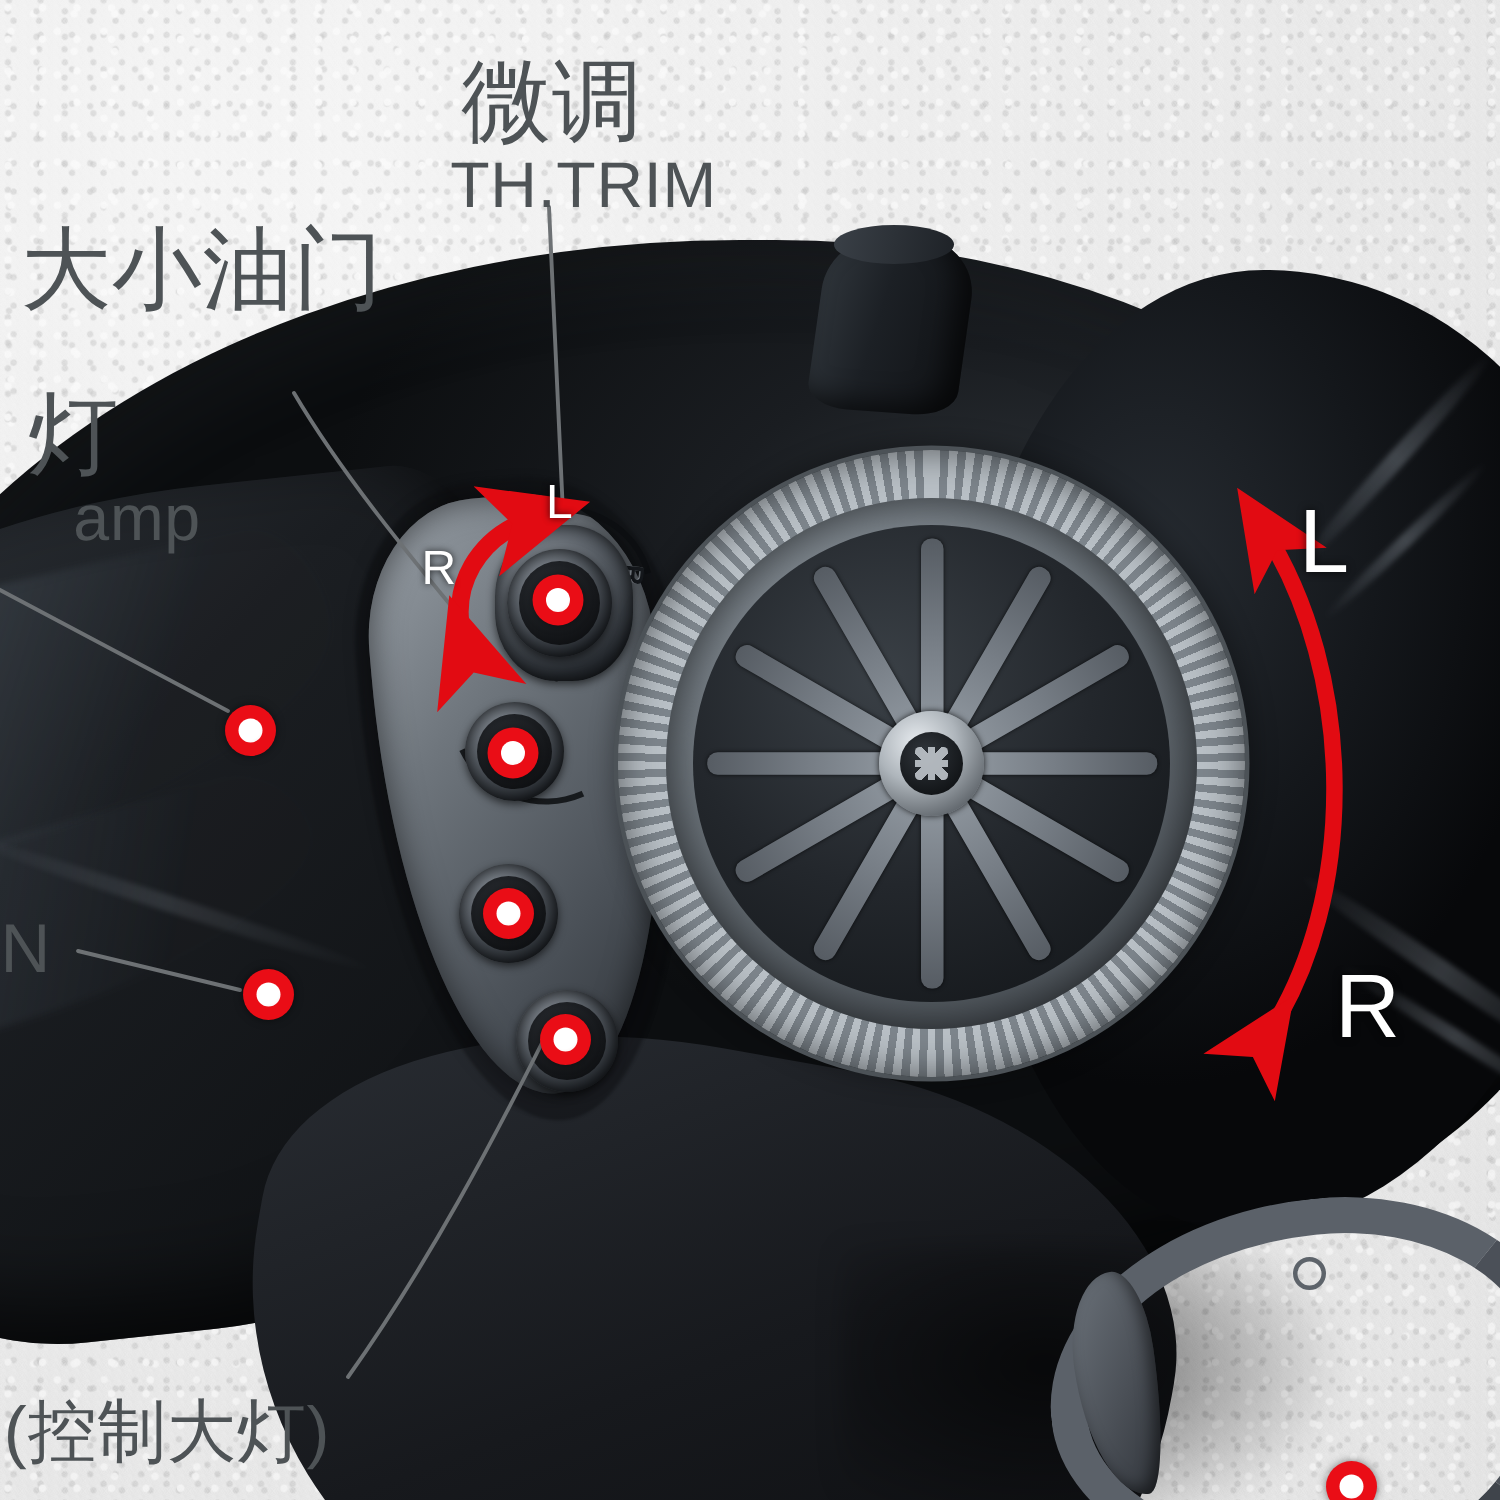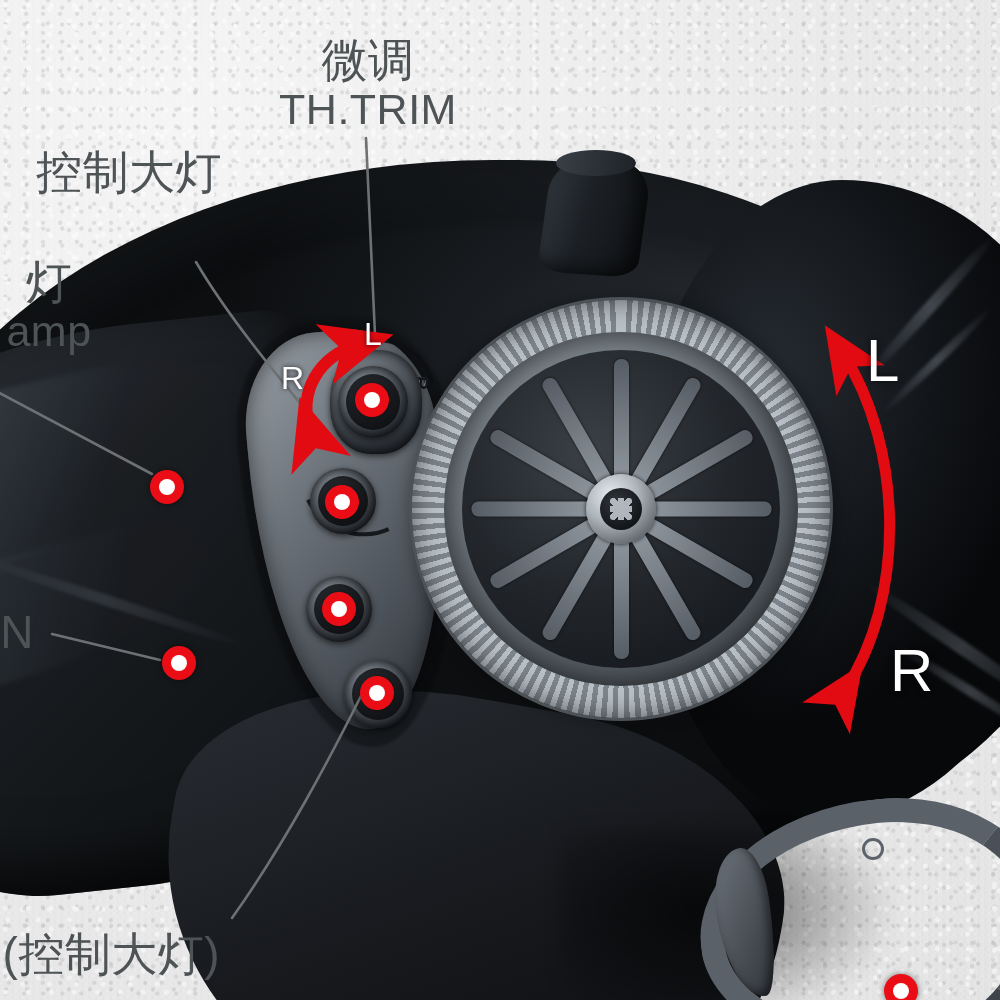--- a/index.html
+++ b/index.html
@@ -299,22 +299,22 @@
   .leader { position: absolute; left: 0; top: 0; width: 1000px; height: 1000px; pointer-events: none; }
 
   
   .lbl {
     position: absolute;
     color: #4e5356;
     line-height: 1.08;
     white-space: nowrap;
     letter-spacing: .5px;
   }
-  .lbl .cn { font-size: 46px; display: block; }
-  .lbl .en { font-size: 43px; display: block; }
+  .lbl .cn { font-size: 60px; display: block; }
+  .lbl .en { font-size: 43px; display: block; text-align: right; }
 
   .lbl-trim  { left: 258px; top: 36px;  text-align: center; width: 220px; }
   .lbl-trate { left: 14px;  top: 148px; text-align: center; width: 230px; }
   .lbl-lamp  { left: -36px; top: 258px; text-align: center; width: 170px; }
   .lbl-on    { left: -36px; top: 608px; }
   .lbl-on .en{ font-size: 46px; }
   .lbl-ch    { left: -44px; top: 930px; }
   .lbl-ch .cn{ font-size: 46px; }
 
   
@@ -439,21 +439,21 @@
   <div class="lr lr-R">R</div>
   <div class="lr-sm lr-sm-L">L</div>
   <div class="lr-sm lr-sm-R">R</div>
 
   <div class="lbl lbl-trim">
     <span class="cn">微调</span>
     <span class="en">TH.TRIM</span>
   </div>
 
   <div class="lbl lbl-trate">
-    <span class="cn">控制大灯</span>
+    <span class="cn">大小油门</span>
   </div>
 
   <div class="lbl lbl-lamp">
     <span class="cn">灯</span>
     <span class="en">amp</span>
   </div>
 
   <div class="lbl lbl-on">
     <span class="en">ON</span>
   </div>

